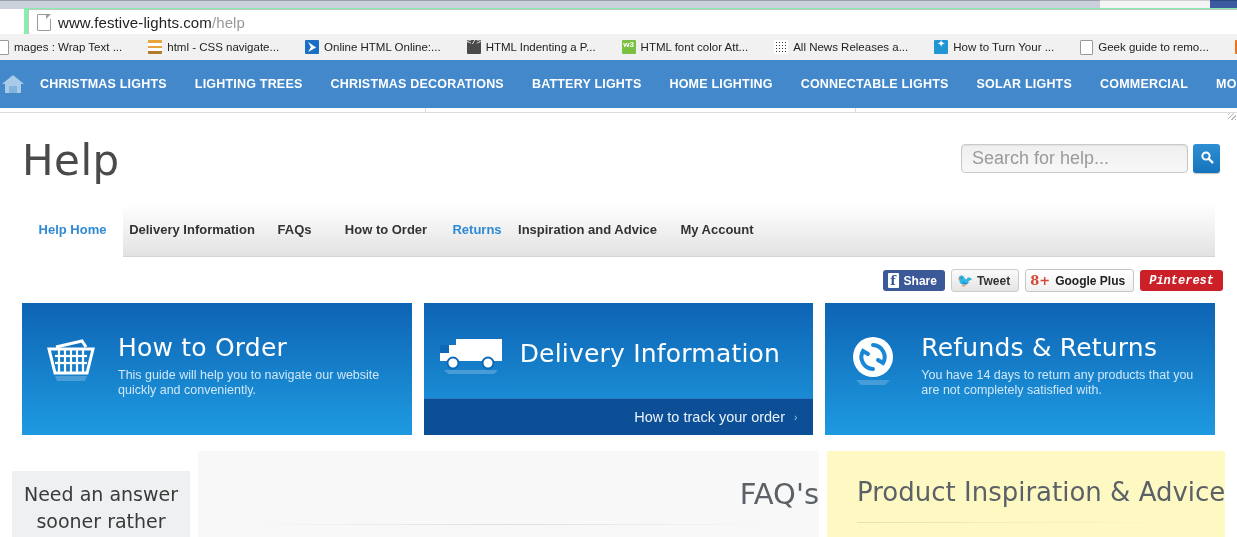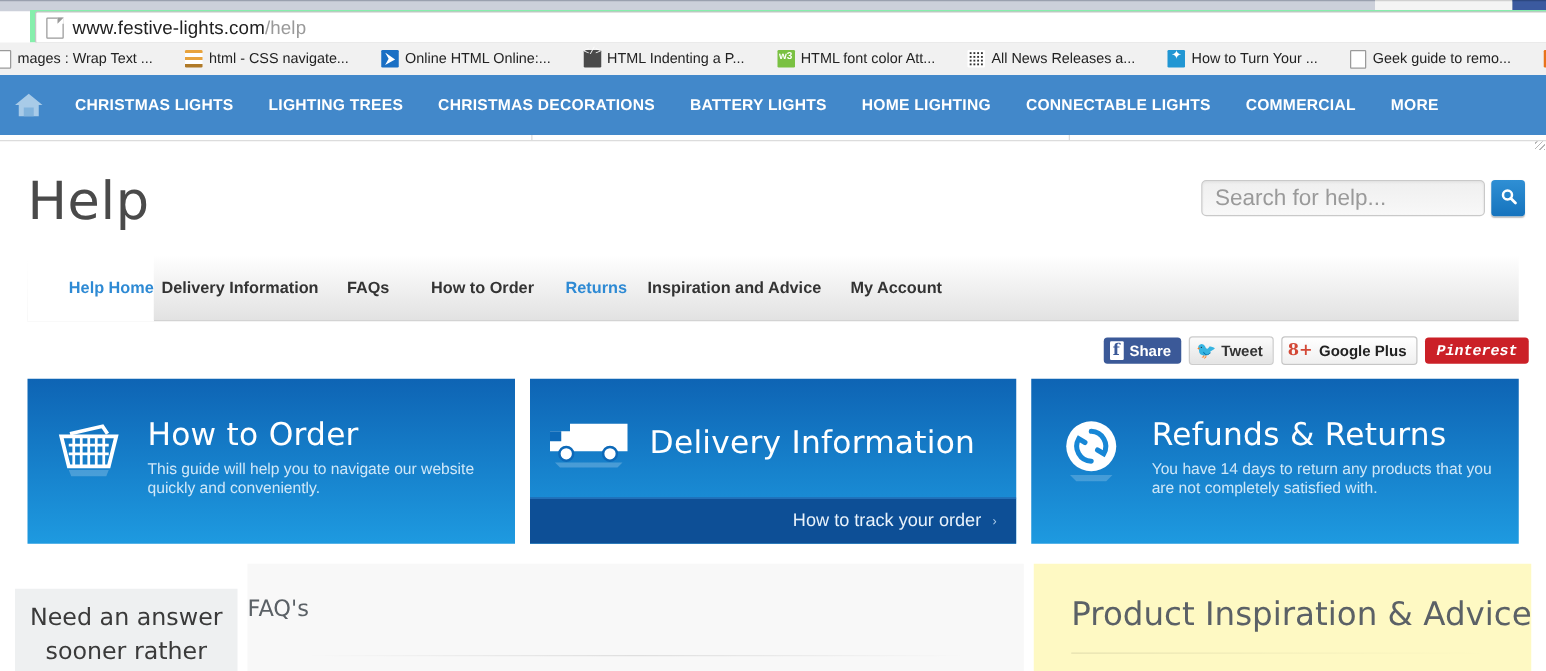--- a/index.html
+++ b/index.html
@@ -180,22 +180,22 @@
     margin-top:20px;
   }
   .panel-left .txt{
     text-align:center;font-size:19px;line-height:27px;color:#3a3a3a;font-weight:400;
     font-family:"DejaVu Sans",sans-serif;
   }
   .panel-mid{
     flex:1 1 auto;background:#f8f8f8;position:relative;
   }
   .panel-mid .h{
-    position:absolute;left:0;right:0;top:26px;text-align:left;
-    font-size:18px;color:#5b6166;font-weight:400;font-family:"DejaVu Sans",sans-serif;
+    position:absolute;left:0;right:0;top:26px;text-align:right;
+    font-size:29px;color:#5b6166;font-weight:400;font-family:"DejaVu Sans",sans-serif;
   }
   .panel-mid .rule{
     position:absolute;left:46px;right:46px;bottom:12px;height:1px;
     background:linear-gradient(to right,rgba(0,0,0,0),rgba(0,0,0,0.10),rgba(0,0,0,0));
   }
   .panel-right{
     width:398px;background:#fef9c3;position:relative;
   }
   .panel-right .h{
     position:absolute;left:30px;top:26px;
@@ -298,20 +298,21 @@
           <rect x="9" y="13" width="8" height="7" fill="#82b4dd"></rect>
         </svg>
       </span>
     </div>
     <div class="nav-item">CHRISTMAS LIGHTS</div>
     <div class="nav-item">LIGHTING TREES</div>
     <div class="nav-item">CHRISTMAS DECORATIONS</div>
     <div class="nav-item">BATTERY LIGHTS</div>
     <div class="nav-item">HOME LIGHTING</div>
     <div class="nav-item">CONNECTABLE LIGHTS</div>
+    <div class="nav-item">SOLAR LIGHTS</div>
     <div class="nav-item">COMMERCIAL</div>
     <div class="nav-item">MORE</div>
 
   </div>
 
   <div class="content">
 
     <div class="page-title">Help</div>
 
     <div class="searchwrap">
@@ -320,21 +321,21 @@
         <span>
           <svg width="14" height="14" viewBox="0 0 14 14" aria-hidden="true">
             <circle cx="6" cy="6" r="3.6" fill="none" stroke="#ffffff" stroke-width="2"></circle>
             <line x1="8.6" y1="8.6" x2="12.4" y2="12.4" stroke="#ffffff" stroke-width="2.2" stroke-linecap="round"></line>
           </svg>
         </span>
       </button>
     </div>
 
     <div class="tabsrow">
-      <div class="tab active-tab" style="left:0;width:101px;text-align:right;">Help Home</div>
+      <div class="tab active-tab" style="left:0;width:101px;">Help Home</div>
       <div class="tab" style="left:101px;width:138px;">Delivery Information</div>
       <div class="tab" style="left:239px;width:67px;">FAQs</div>
       <div class="tab" style="left:306px;width:116px;">How to Order</div>
       <div class="tab link-tab" style="left:422px;width:66px;">Returns</div>
       <div class="tab" style="left:488px;width:155px;">Inspiration and Advice</div>
       <div class="tab" style="left:643px;width:104px;">My Account</div>
     </div>
 
     <div class="social">
       <div class="sb-btn sbtn-fb">

